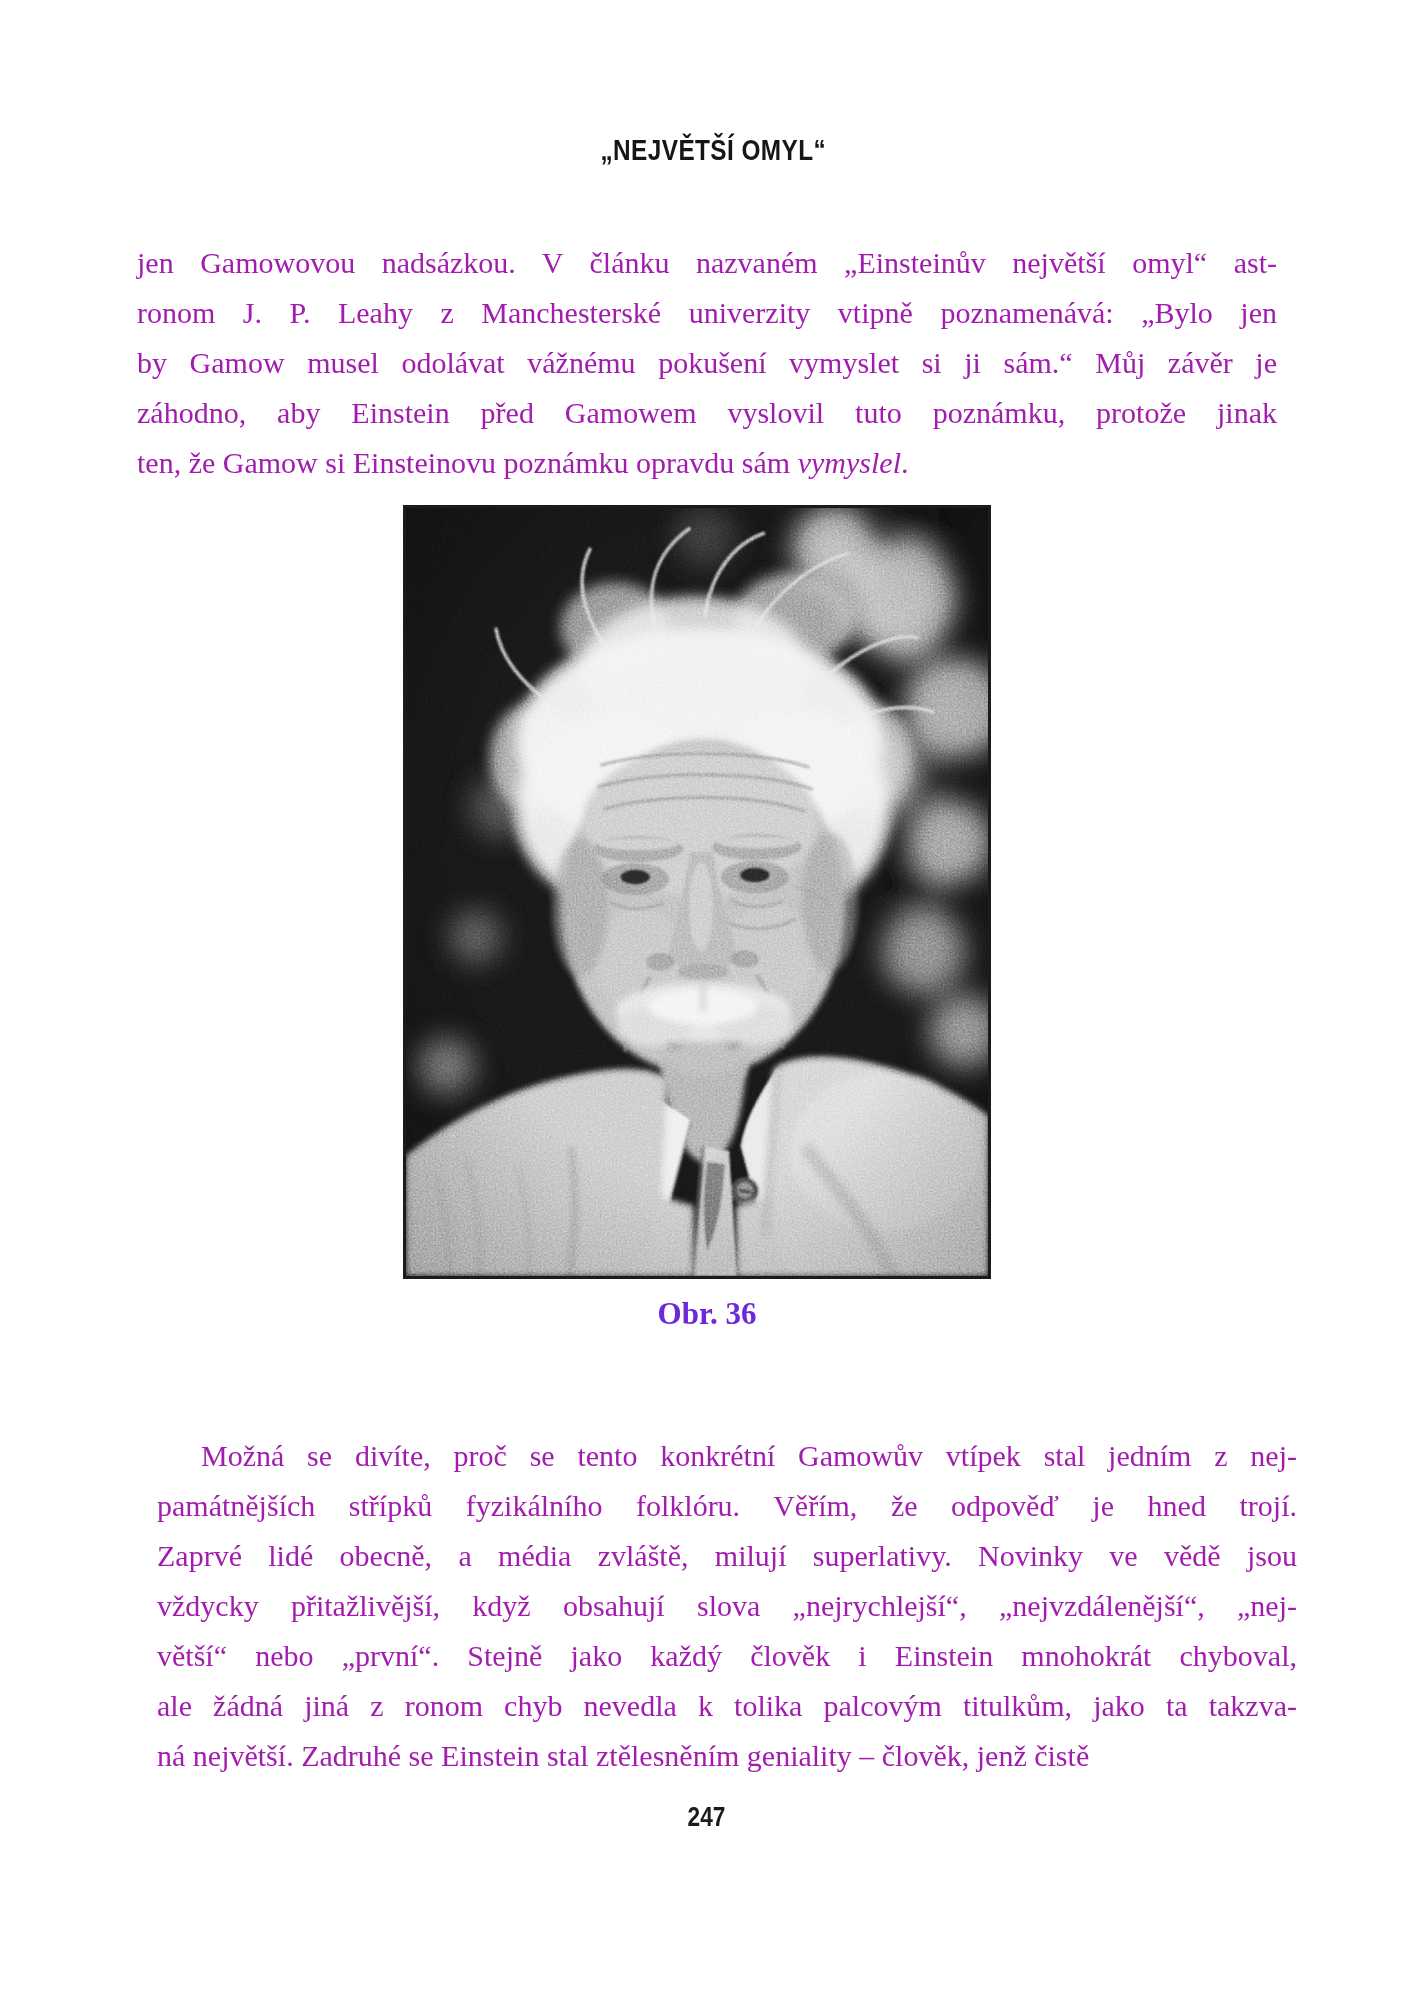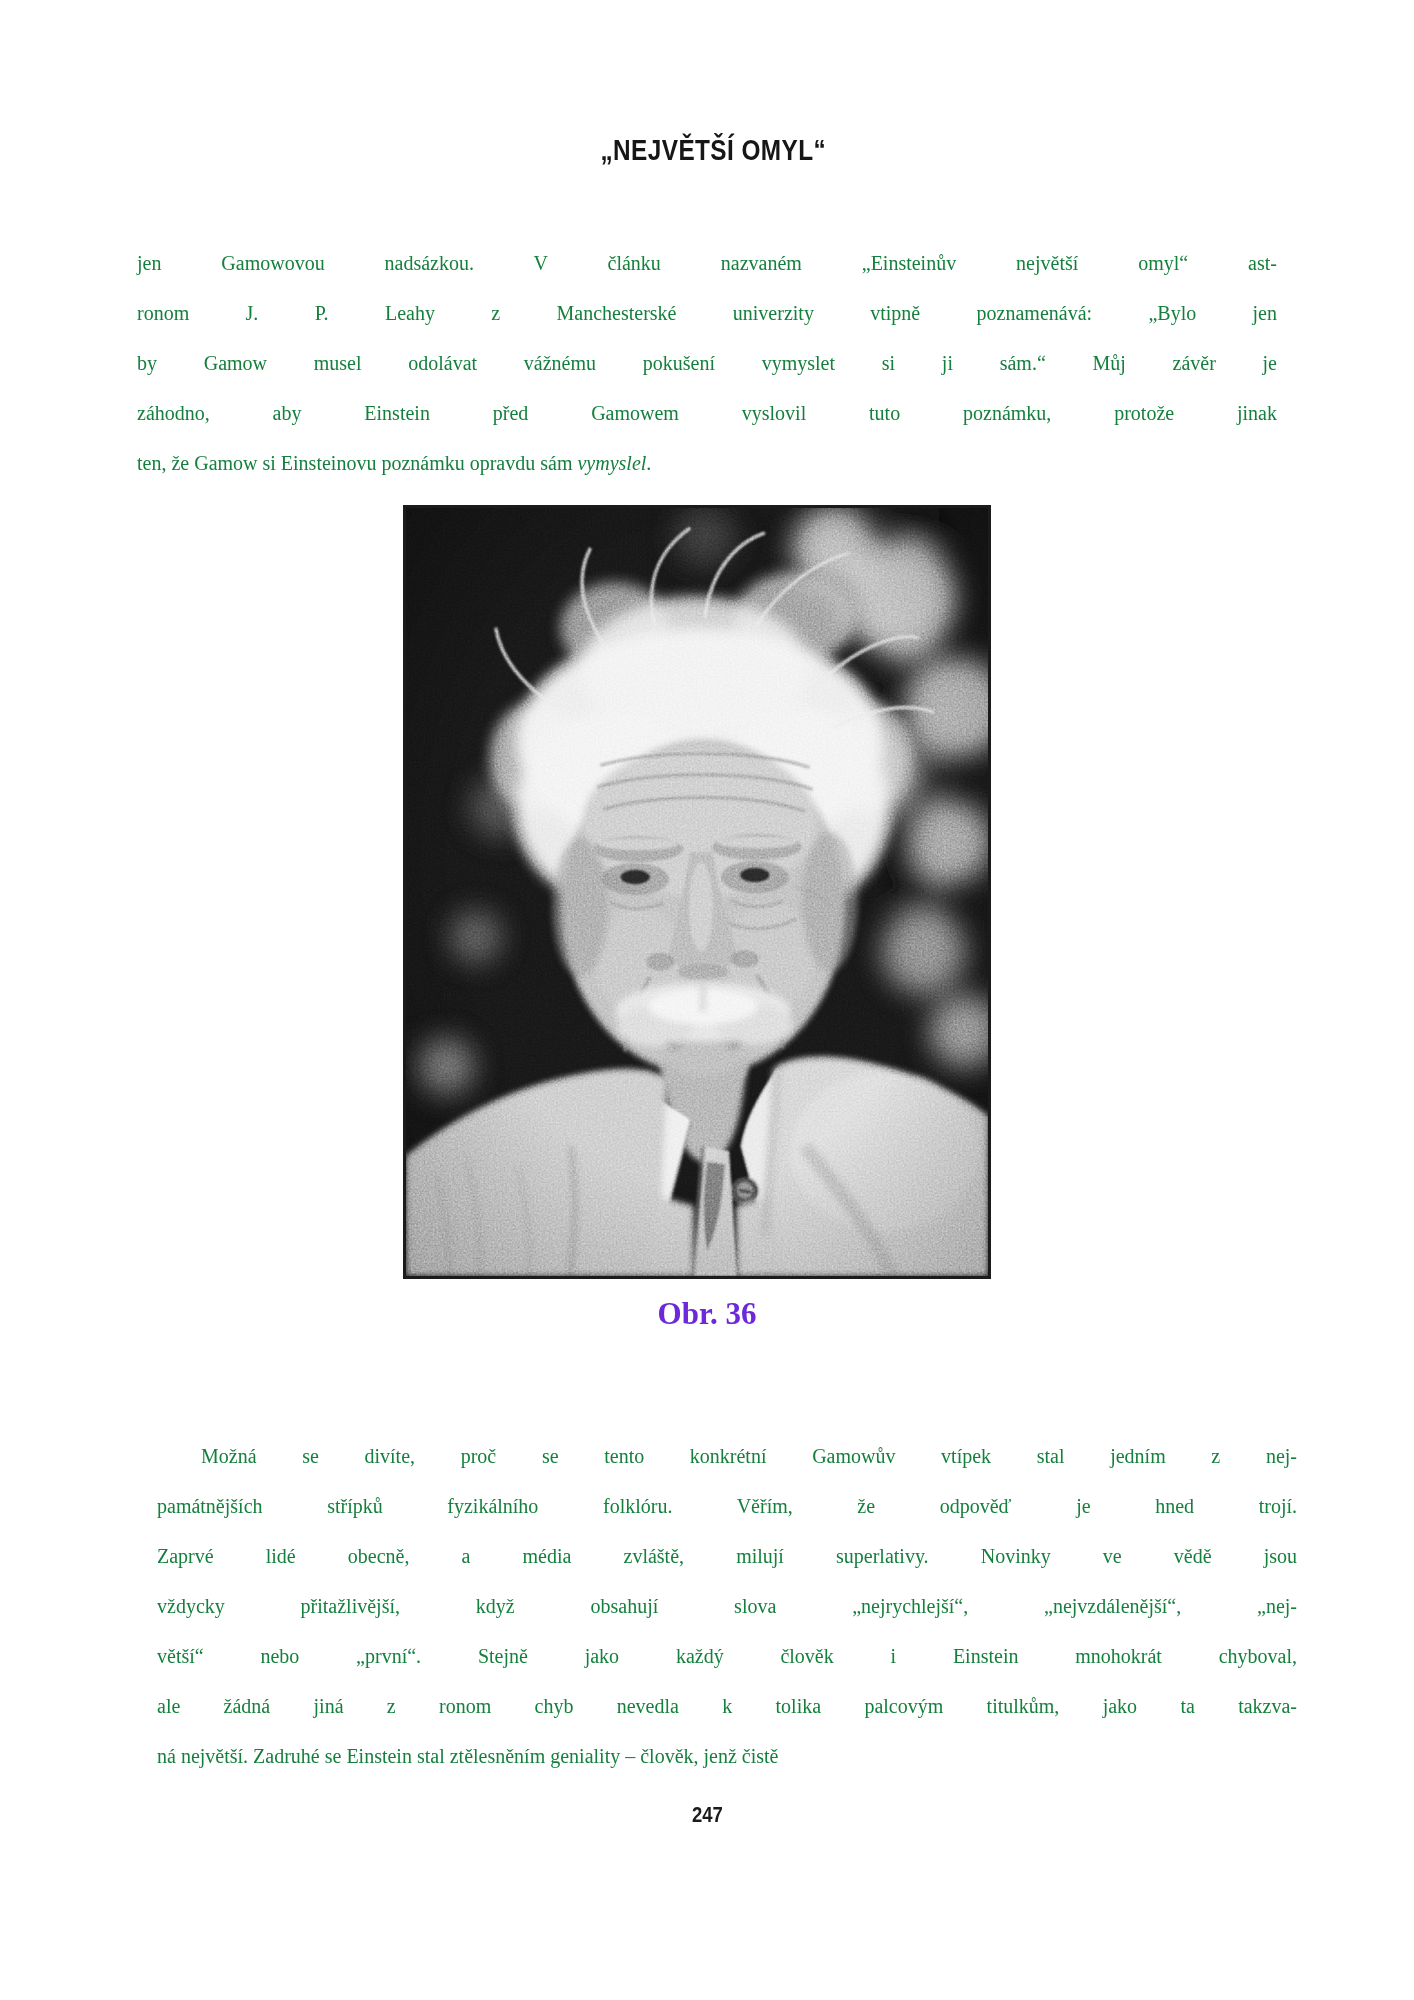--- a/index.html
+++ b/index.html
@@ -6,39 +6,39 @@
   .page{
     position:relative;width:1414px;height:2000px;background:#ffffff;
     font-family:"Liberation Serif", serif;color:#1e1d1b;overflow:hidden;
   }
   .running-head{
     position:absolute;top:134px;left:0;width:100%;text-align:center;
     font-family:"Liberation Sans", sans-serif;font-weight:700;font-size:29px;line-height:32px;
     letter-spacing:.5px;color:#161616;margin-left:6px;
   }
   .condensed{display:inline-block;transform:scaleX(.84);transform-origin:center;}
-  .body-text{position:absolute;left:137px;width:1140px;font-size:20px;line-height:50px;color:#15803d;}
+  .body-text{position:absolute;left:137px;width:1140px;font-size:30px;line-height:50px;color:#a21caf;}
   .para1{top:238px;}
   .para2{top:1431px;margin-left:20px;}
   .line{text-align:justify;text-align-last:justify;}
   .line.last{text-align-last:left;}
   .line.indent{text-indent:44px;}
   .line em{font-style:italic;}
   .figure{position:absolute;left:403px;top:505px;margin:0;}
   .photo-frame{
     width:588px;height:774px;box-sizing:border-box;border:3px solid #1b1b1b;background:#151515;
   }
   .photo-frame svg{display:block;width:100%;height:100%;filter:grayscale(1) contrast(1.04);}
   .figure-caption{
     position:absolute;top:1296px;left:0;width:100%;text-align:center;
     font-weight:700;font-size:31px;line-height:36px;color:#6d28d9;
   }
   .page-number{
     position:absolute;top:1802px;left:0;width:100%;text-align:center;
-    font-family:"Liberation Sans", sans-serif;font-weight:700;font-size:22px;color:#1b1b1b;
+    font-family:"Liberation Sans", sans-serif;font-weight:700;font-size:27px;color:#1b1b1b;
   }
   .grain-rect{mix-blend-mode:overlay;opacity:.85;}
 </style>
 </head>
 <body>
 
 <div class="page">
 
   <header class="running-head">
     <span class="condensed">„NEJVĚTŠÍ OMYL“</span>

